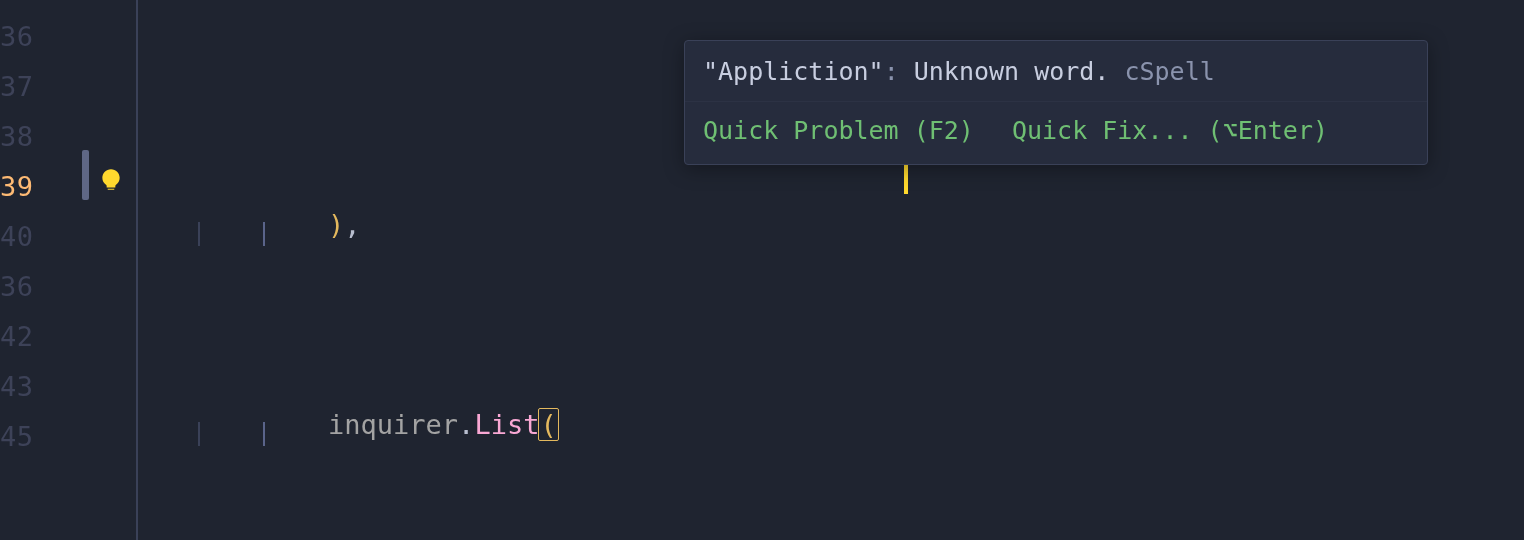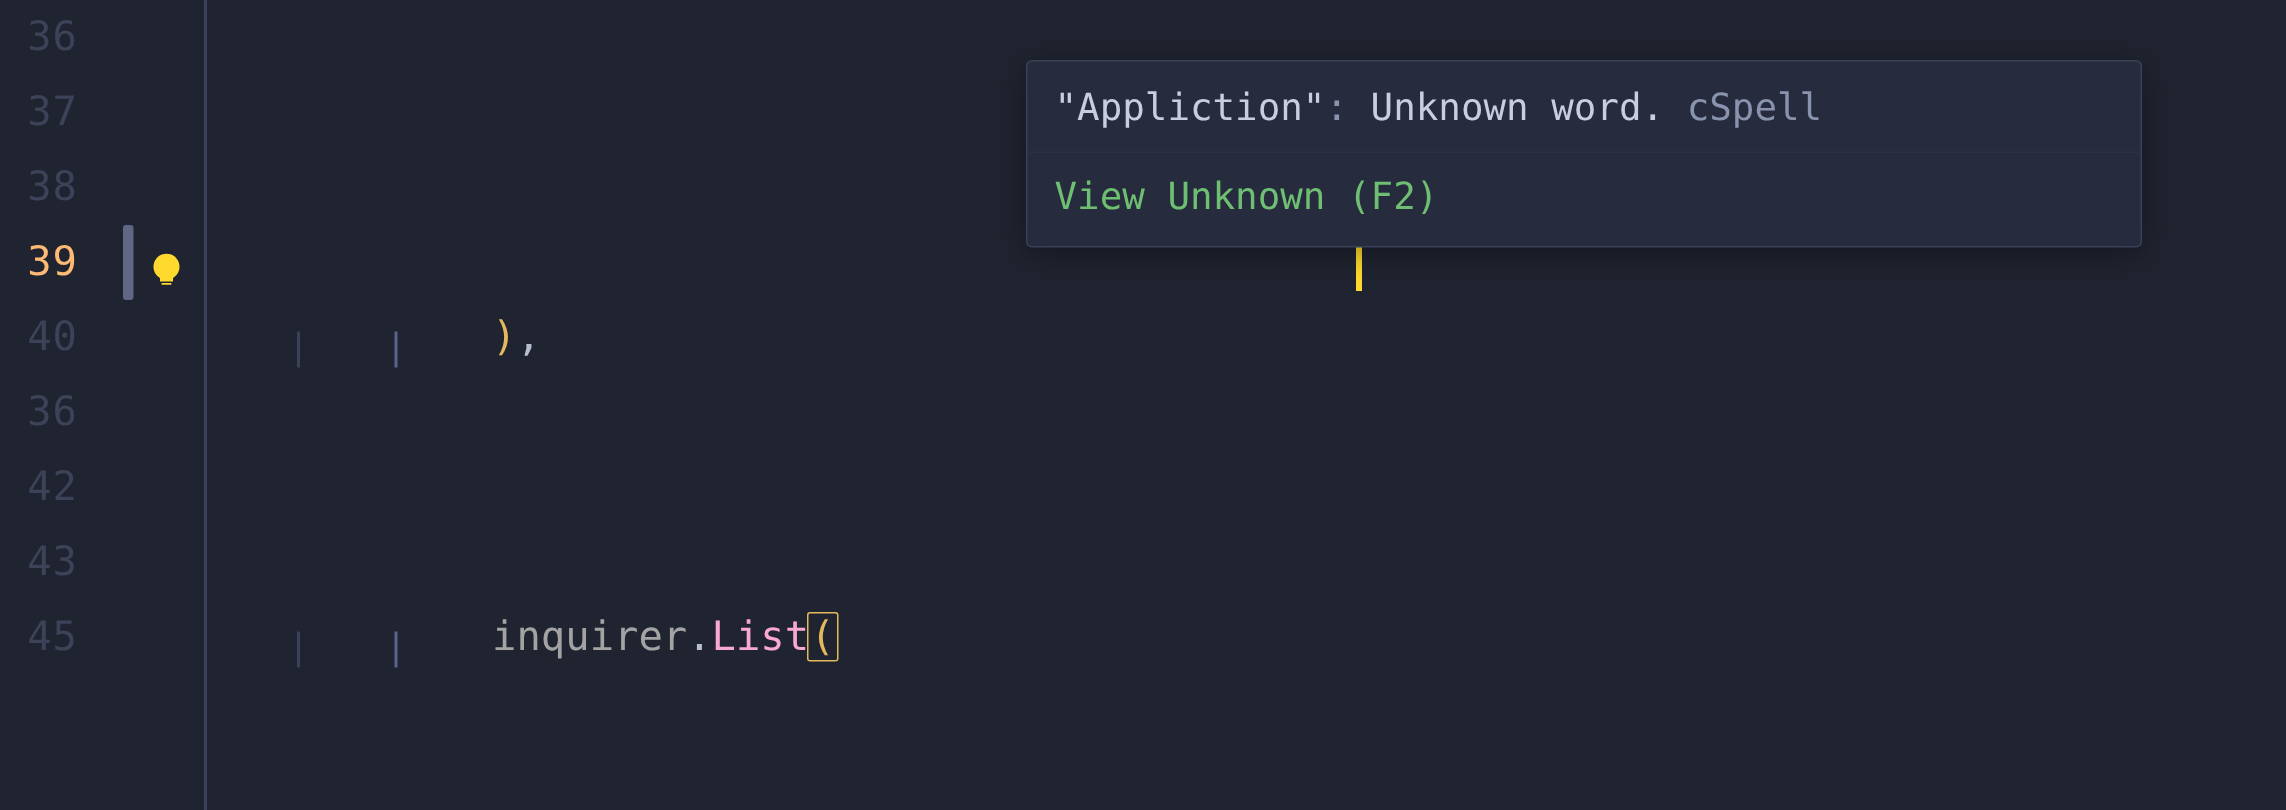--- a/index.html
+++ b/index.html
@@ -12,25 +12,25 @@
     color: #cbccc6;
     position: relative;
   }
   .editor {
     position: relative;
     display: flex;
     height: 100%;
   }
   .gutter {
     width: 88px;
-    text-align: center;
+    text-align: left;
     color: #3d4258;
     user-select: none;
     padding-right: 18px;
-    padding-top: 0;
+    padding-top: 12px;
     flex-shrink: 0;
   }
   .gutter .ln {
     height: 50px;
     font-variant-numeric: tabular-nums;
     letter-spacing: 0.5px;
   }
   .gutter .ln.active {
     color: #fdba74;
   }
@@ -181,16 +181,17 @@
     
 
     
   </div>
 
   <div class="hover">
     <div class="hover-msg">
       <span class="word">"Appliction"</span><span>: </span><span class="word">Unknown word.</span><span> cSpell</span>
     </div>
     <div class="hover-actions">
-      <span class="action">View Unknown (F2)</span>
+      <span class="action">Quick Problem (F2)</span>
+      <span class="action">Quick Fix... (⌥Enter)</span>
     </div>
   </div>
 </div>
 
 </body></html>

